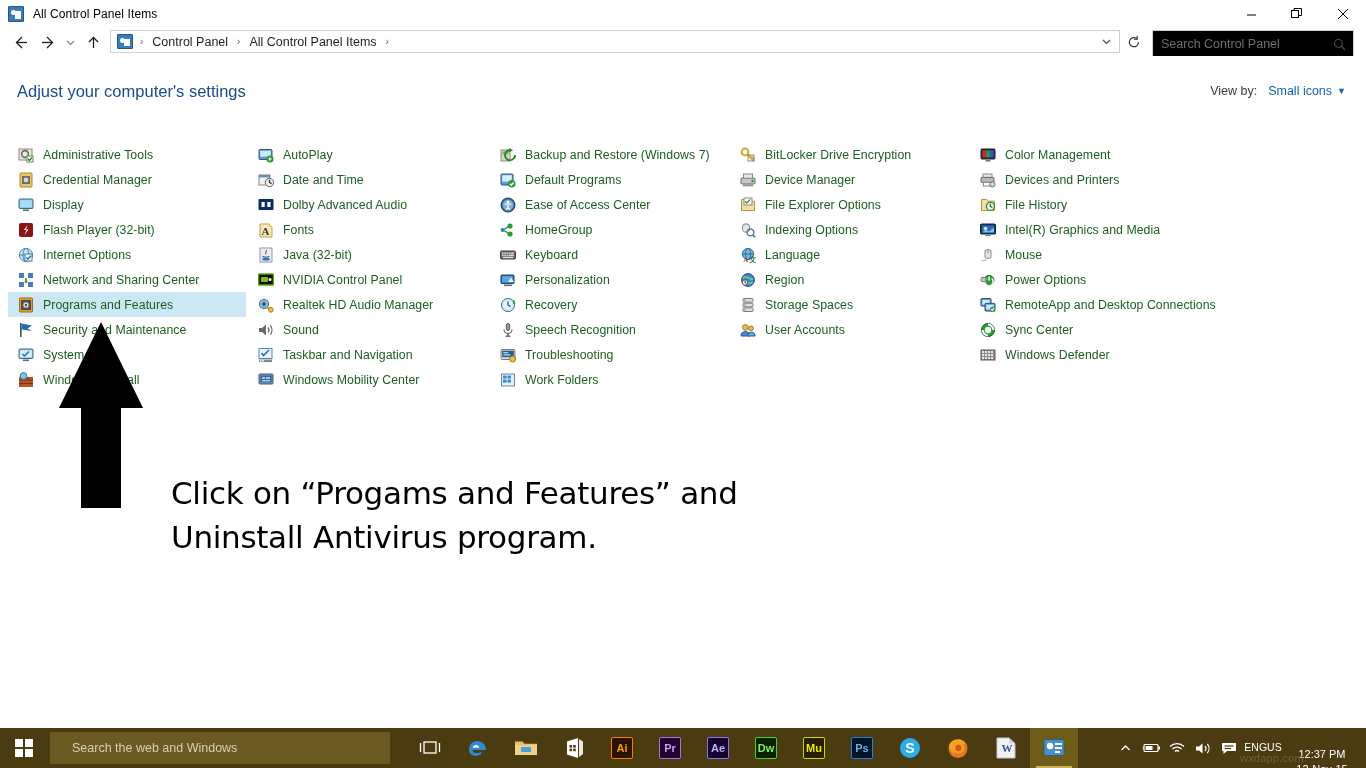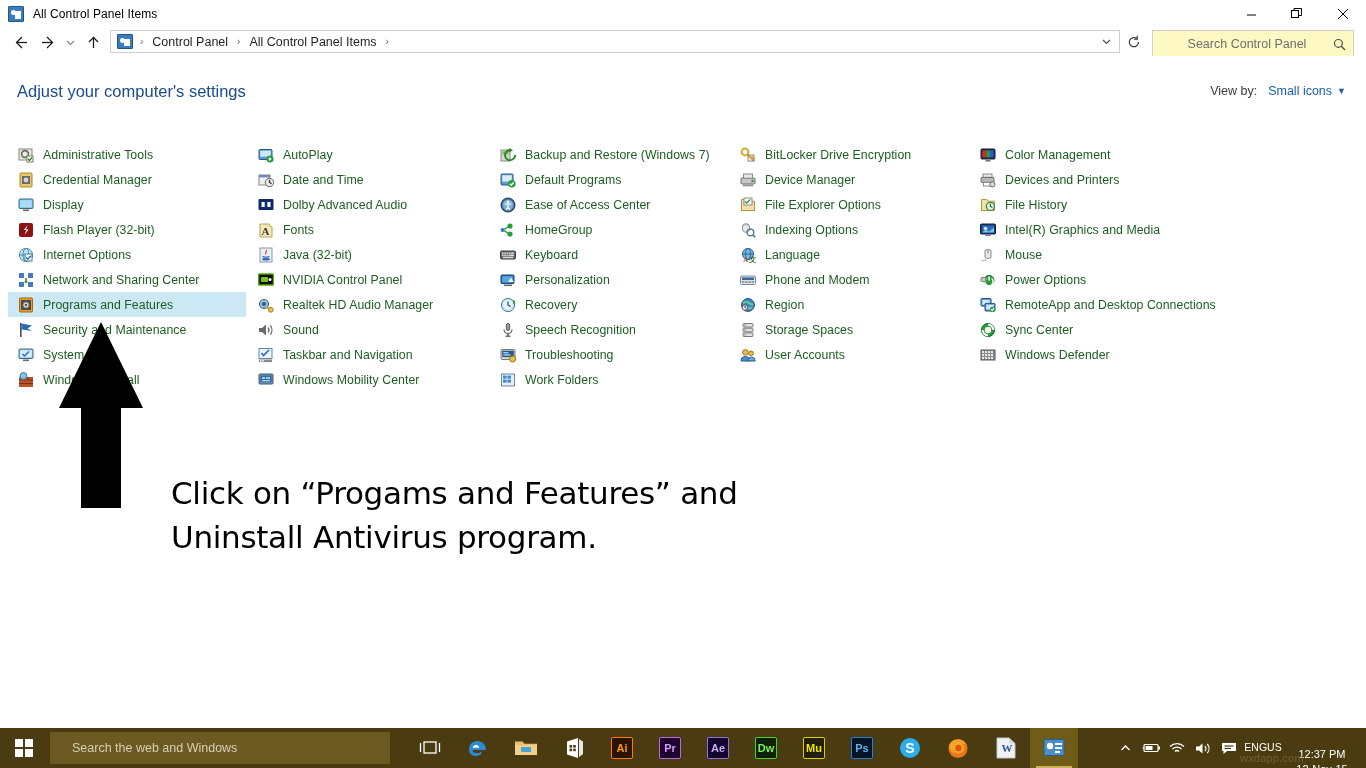--- a/index.html
+++ b/index.html
@@ -75,21 +75,21 @@
   .addr-chevron {
     position:absolute; right:2px; top:0; height:21px; width:22px;
     display:flex; align-items:center; justify-content:center; color:#4a4a4a;
   }
   .refresh {
     position:absolute; left:1122px; top:30px; width:24px; height:23px;
     display:flex; align-items:center; justify-content:center; color:#3a3a3a;
   }
   .search-box {
     position:absolute; left:1152px; top:30px; width:202px; height:28px;
-    border:1px solid #cfcfcf; background:#fef9c3; display:flex; align-items:center;text-align:center;
+    border:1px solid #cfcfcf; background:#000000; display:flex; align-items:center;
   }
   .search-ph {
     margin-left:8px; font-size:12.5px; color:#6e6e6e; flex:1; white-space:nowrap;
   }
   .search-mag { margin-right:7px; color:#4b4b4b; display:flex; }
 
   
   .content { position:absolute; left:0; top:56px; width:1366px; height:656px; background:#fff; }
   .page-title {
     position:absolute; left:17px; top:26px;
@@ -607,31 +607,20 @@
           </div>
           <div class="item">
             <span class="ico"><svg width="16" height="16" viewBox="0 0 16 16">
                 <circle cx="8" cy="7" r="5.6" fill="#7fb8e0" stroke="#2a6a9a"></circle>
                 <ellipse cx="8" cy="7" rx="2.5" ry="5.6" fill="none" stroke="#2a6a9a"></ellipse>
                 <line x1="2.4" y1="7" x2="13.6" y2="7" stroke="#2a6a9a"></line>
                 <text x="3.2" y="15" font-family="Liberation Serif, serif" font-size="7" font-weight="bold" fill="#c03a1a">A</text>
                 <text x="9.2" y="15" font-family="Liberation Serif, serif" font-size="7" font-weight="bold" fill="#1a6a2a">文</text>
               </svg></span>
             <span class="item-label">Language</span>
-          </div>
-          <div class="item">
-            <span class="ico"><svg width="16" height="16" viewBox="0 0 16 16">
-                <rect x="0.5" y="4" width="15" height="8.5" rx="1" fill="#e0e4e8" stroke="#7a8a9a"></rect>
-                <rect x="2" y="5.4" width="12" height="2.6" fill="#3a6a9a"></rect>
-                <rect x="2" y="9" width="2.4" height="2" fill="#9a9a9a"></rect>
-                <rect x="5.2" y="9" width="2.4" height="2" fill="#9a9a9a"></rect>
-                <rect x="8.4" y="9" width="2.4" height="2" fill="#9a9a9a"></rect>
-                <rect x="11.6" y="9" width="2.4" height="2" fill="#9a9a9a"></rect>
-              </svg></span>
-            <span class="item-label">Phone and Modem</span>
           </div>
           <div class="item">
             <span class="ico"><svg width="16" height="16" viewBox="0 0 16 16">
                 <circle cx="8" cy="8" r="6.4" fill="#3a8ad0" stroke="#1a4a7a"></circle>
                 <path d="M3 6 q3 -2 6 0 t4 1" fill="none" stroke="#7ad07a" stroke-width="1.6"></path>
                 <path d="M3.5 10.5 q3.5 2 9 0" fill="none" stroke="#7ad07a" stroke-width="1.6"></path>
                 <circle cx="5" cy="10.5" r="2.8" fill="#f0f0f0" stroke="#555"></circle>
                 <polyline points="5,8.6 5,10.5 6.4,11.2" fill="none" stroke="#333" stroke-width="1"></polyline>
               </svg></span>
             <span class="item-label">Region</span>

